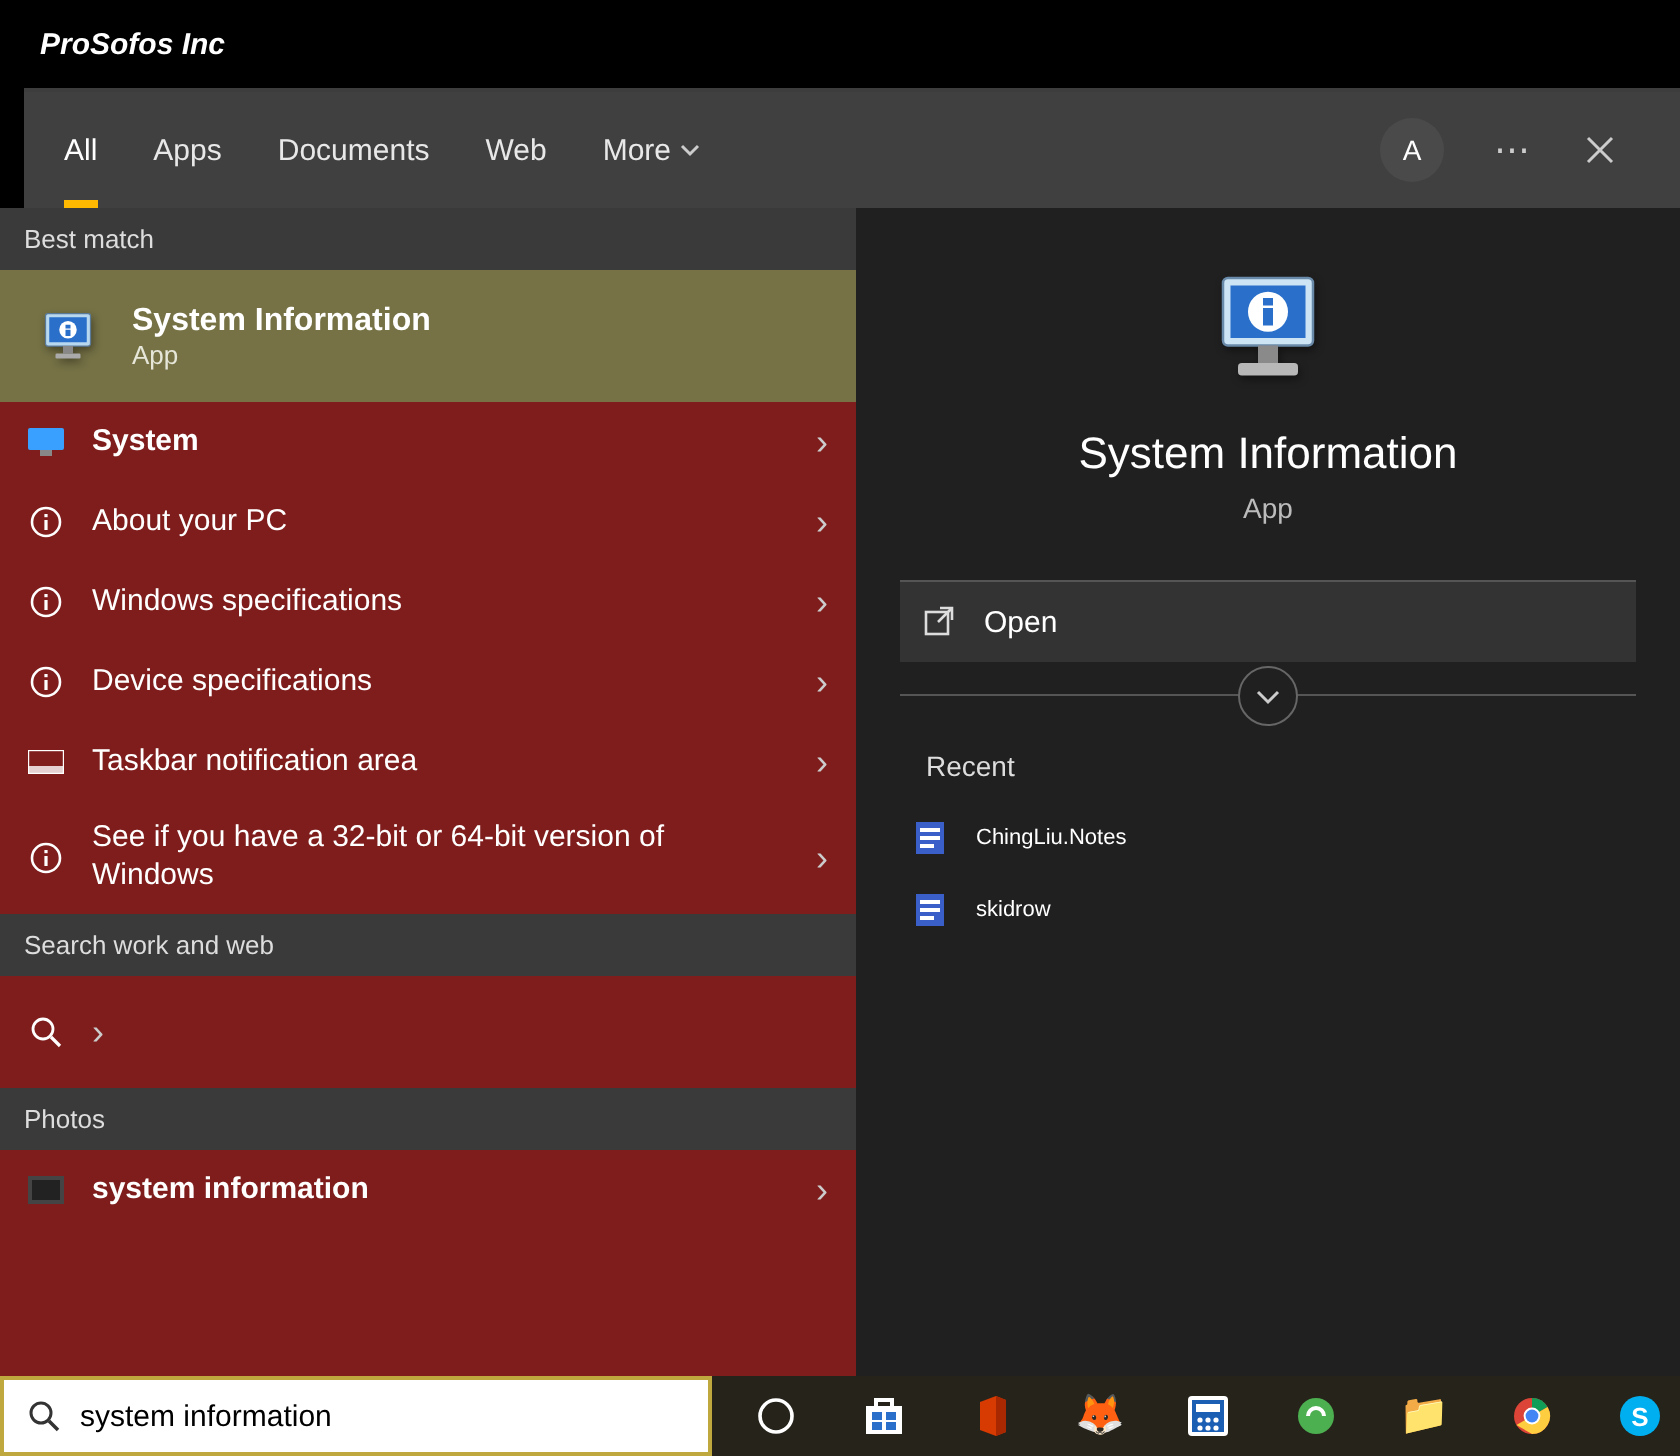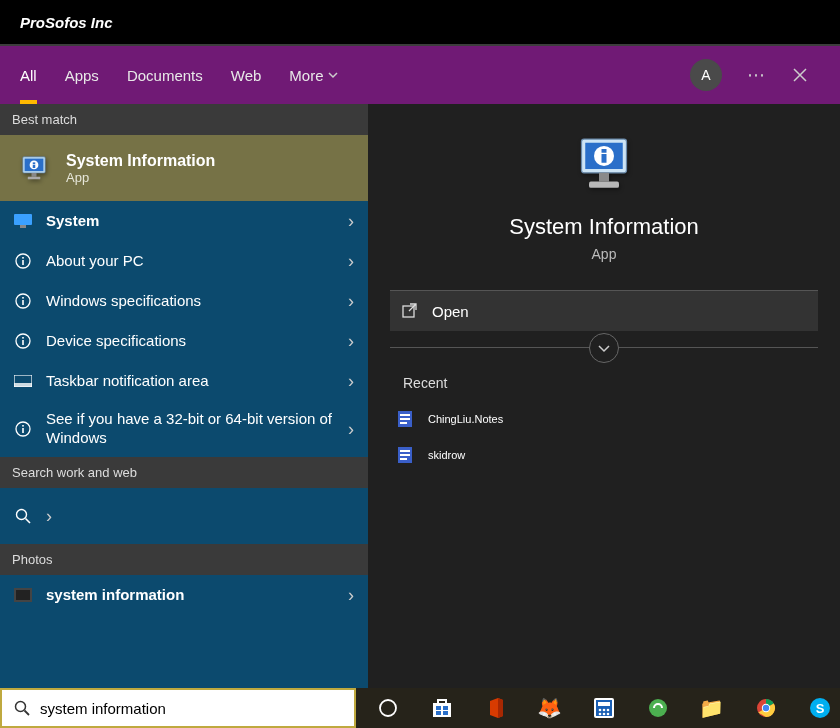--- a/index.html
+++ b/index.html
@@ -1,36 +1,36 @@
 <!DOCTYPE html>
 <html><head>
 <meta charset="utf-8">
 <style>
   * { margin: 0; padding: 0; box-sizing: border-box; font-family: "Segoe UI", Arial, sans-serif; }
   html, body { width: 840px; height: 728px; background: #000; color: #fff; overflow: hidden; }
 
   .titlebar { height: 44px; background: #000; display: flex; align-items: center; padding: 0 20px; font-style: italic; }
   .titlebar-text { font-size: 15px; font-weight: 600; }
 
-  .tabbar { height: 60px; background: #701a75; display: flex; align-items: center; padding: 0 20px; position: relative; border-top: 2px solid #3d3d3d; }
+  .tabbar { height: 60px; background: #404040; display: flex; align-items: center; padding: 0 20px; position: relative; border-top: 2px solid #3d3d3d; margin-left: 12px; }
   .tabs { display: flex; gap: 28px; align-items: center; height: 100%; }
   .tab { font-size: 15px; color: #e8e8e8; cursor: pointer; height: 100%; display: flex; align-items: center; position: relative; }
   .tab.active { color: #fff; }
   .tab.active::after { content: ""; position: absolute; left: 0; right: 0; bottom: 0; height: 4px; background: #ffb900; }
   .tab-more { display: flex; align-items: center; gap: 4px; }
   .tab-spacer { flex: 1; }
   .avatar { width: 32px; height: 32px; border-radius: 50%; background: #4a4a4a; display: flex; align-items: center; justify-content: center; font-size: 14px; margin-right: 18px; }
   .header-more { width: 32px; display:flex; align-items:center; justify-content:center; font-size:18px; color:#ccc; cursor:pointer; margin-right:8px;}
   .header-close { width: 40px; display:flex; align-items:center; justify-content:center; cursor:pointer; }
   .header-close svg { width:14px; height:14px; stroke:#ccc; }
 
   .body { display: flex; height: 584px; }
 
   
-  .left { width: 368px; background: #0c4a6e; display: flex; flex-direction: column; overflow: hidden; }
+  .left { width: 428px; background: #7f1d1d; display: flex; flex-direction: column; overflow: hidden; }
   .section-label { font-size: 13px; color: #ddd; padding: 8px 12px 8px 12px; background: #3a3a3a; }
 
   .match { display: flex; align-items: center; gap: 16px; height: 66px; padding: 0 18px; background: #767246; cursor: pointer; }
   .match-icon { width: 32px; height: 32px; display:flex; align-items:center; justify-content:center; }
   .match-title { font-size: 16px; font-weight: 600; color:#fff; }
   .match-sub  { font-size: 13px; color: #e6e6d9; }
 
   .row { display: flex; align-items: center; height: 40px; padding: 0 14px; cursor: pointer; gap: 14px; color:#fff; }
   .row-icon { width: 18px; display:flex; justify-content:center; color:#fff; }
   .row-text { flex:1; font-size:15px; line-height:1.25; }

